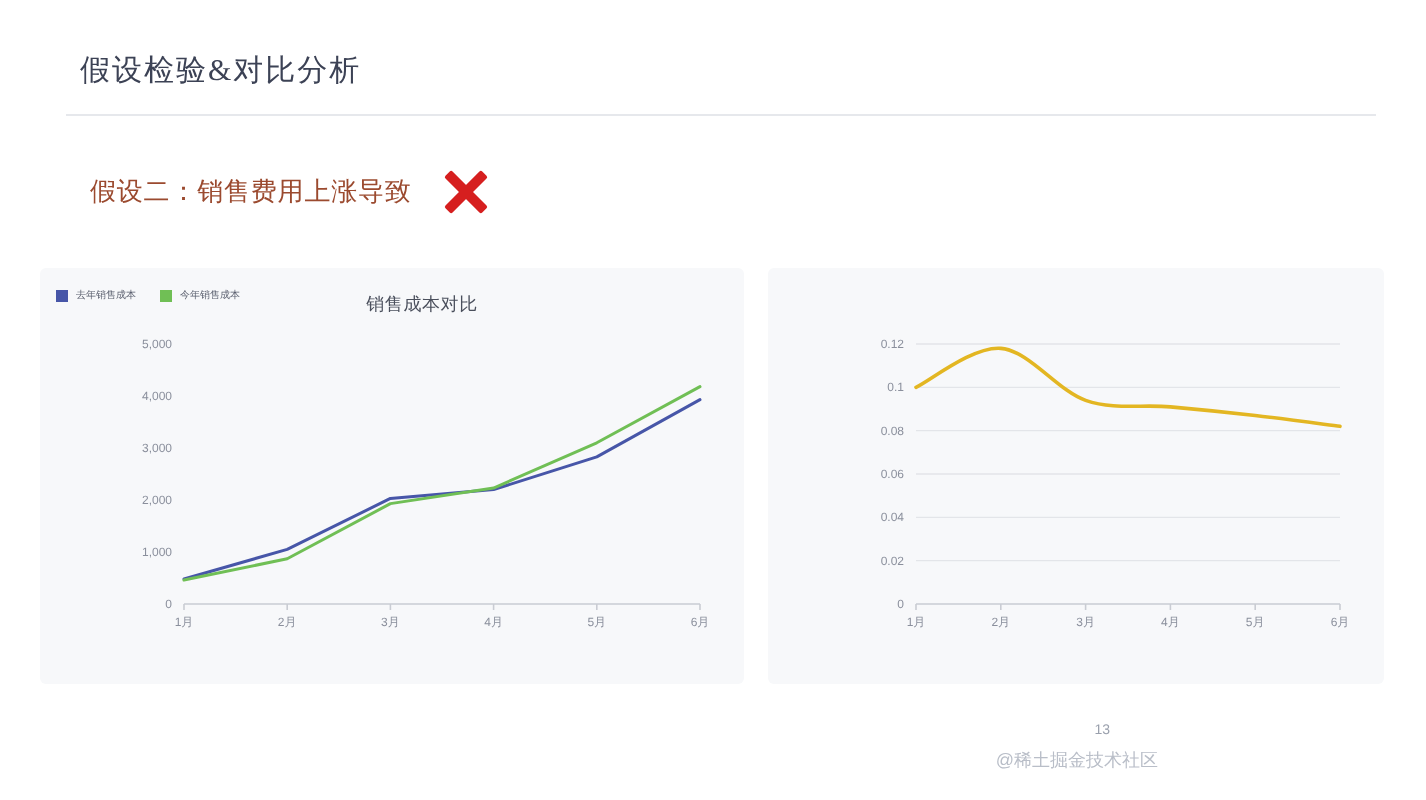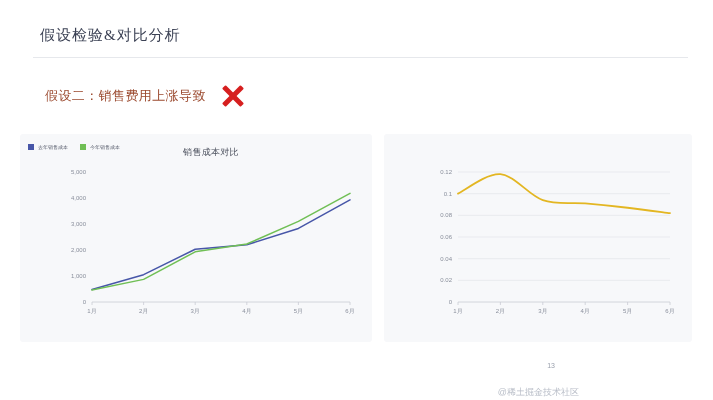--- a/index.html
+++ b/index.html
@@ -137,21 +137,21 @@
   #page-number {
     position: absolute;
     right: 32px;
     top: 362px;
     font-size: 7px;
     color: #9aa0ad;
   }
   #watermark {
     position: absolute;
     right: 8px;
-    top: 386px;
+    top: 374px;
     font-size: 9px;
     color: #b9bec8;
     white-space: nowrap;
     text-align: center;
   }
 </style>
 </head>
 <body>
 
 <div id="slide">

